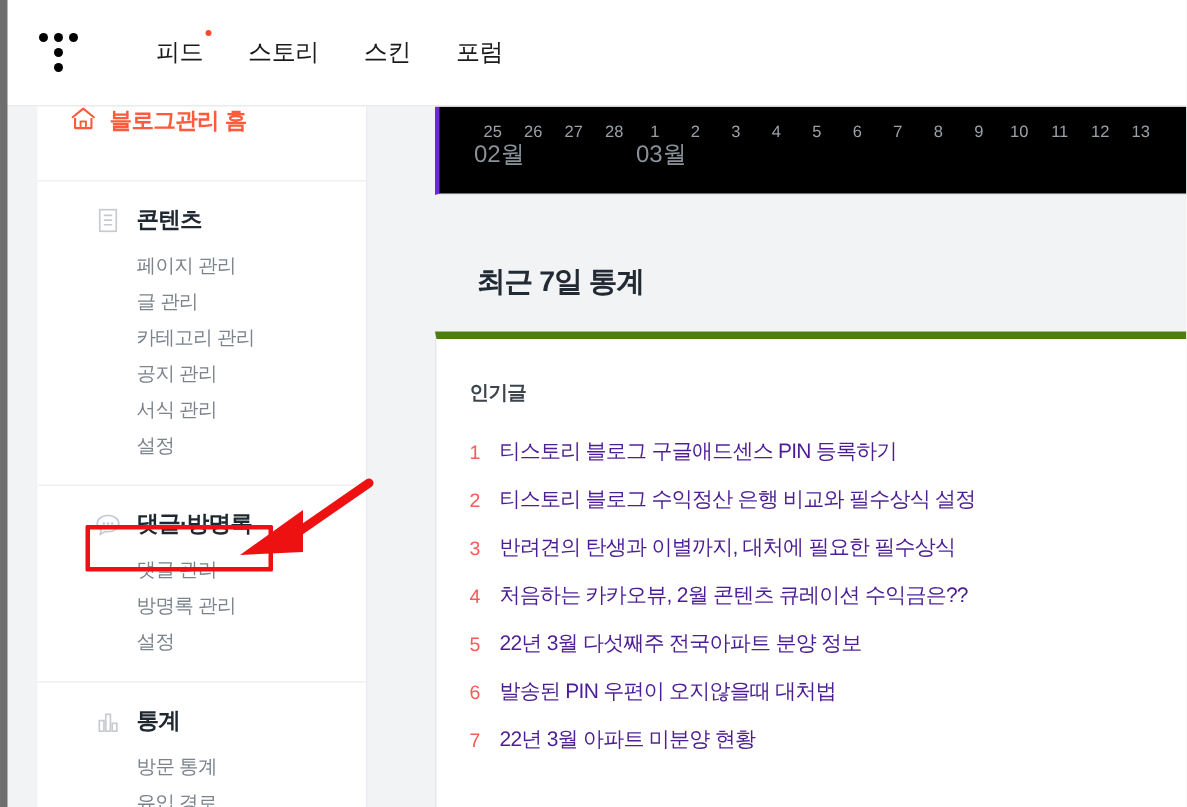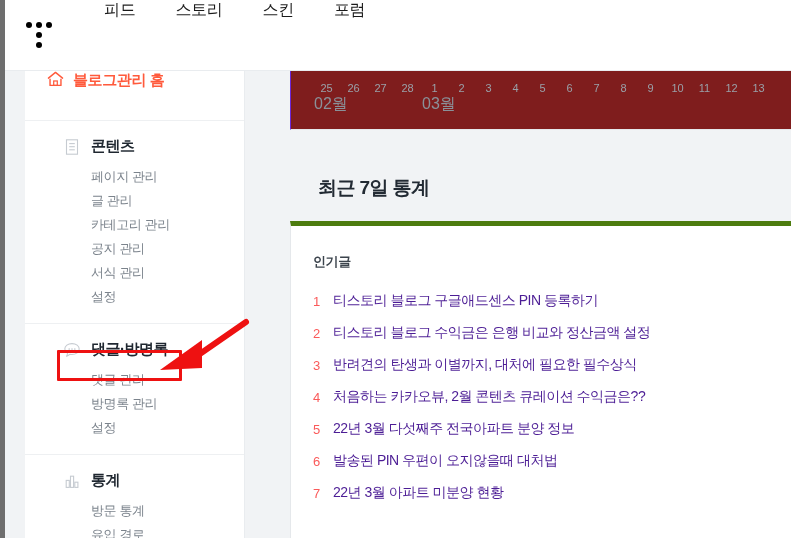--- a/index.html
+++ b/index.html
@@ -47,22 +47,22 @@
   .logo .d1 { left: 0px;  top: 4px; }
   .logo .d2 { left: 10px; top: 4px; }
   .logo .d3 { left: 20px; top: 4px; }
   .logo .d4 { left: 10px; top: 14px; }
   .logo .d5 { left: 10px; top: 24px; }
 
   .nav {
     position: absolute; left: 104px; top: 0;
     height: 71px;
     display: flex;
-    align-items: flex-start;
-    gap: 40px;
+    align-items: center;
+    gap: 30px;
   }
   .nav-item {
     position: relative;
     font-size: 16px;
     color: #1a1a1a;
     letter-spacing: -0.3px;
     cursor: pointer;
     white-space: nowrap;
   }
   .nav-badge {
@@ -146,24 +146,24 @@
   
   .main {
     position: absolute;
     left: 290px; top: 71px;
     width: 501px; height: 467px;
   }
   .calendar-card {
     position: absolute;
     left: 0; top: 0;
     width: 501px; height: 59px;
-    border-left: 1px solid #6d28d9;
+    border-left: 3px solid #6d28d9;
     border-bottom: 1px solid #e5e8eb;
     border-top: none; border-right: none;
-    background: #7f1d1d;
+    background: #000000;
   }
   .cal-row {
     position: absolute; left: 22px; top: 10px;
     display: flex;
   }
   .cal-cell { width: 27px; text-align: center; }
   .cal-day {
     font-size: 11px;
     color: #9aa1a9;
     line-height: 15px;
@@ -399,21 +399,21 @@
 
     <div class="popular-card">
       <div class="popular-head">인기글</div>
       <div class="rank-list">
         <div class="rank-row">
           <span class="rank-num">1</span>
           <span class="rank-title">티스토리 블로그 구글애드센스 PIN 등록하기</span>
         </div>
         <div class="rank-row">
           <span class="rank-num">2</span>
-          <span class="rank-title">티스토리 블로그 수익금은 은행 비교와 정산금액 설정</span>
+          <span class="rank-title">티스토리 블로그 수익정산 은행 비교와 필수상식 설정</span>
         </div>
         <div class="rank-row">
           <span class="rank-num">3</span>
           <span class="rank-title">반려견의 탄생과 이별까지, 대처에 필요한 필수상식</span>
         </div>
         <div class="rank-row">
           <span class="rank-num">4</span>
           <span class="rank-title">처음하는 카카오뷰, 2월 콘텐츠 큐레이션 수익금은??</span>
         </div>
         <div class="rank-row">

